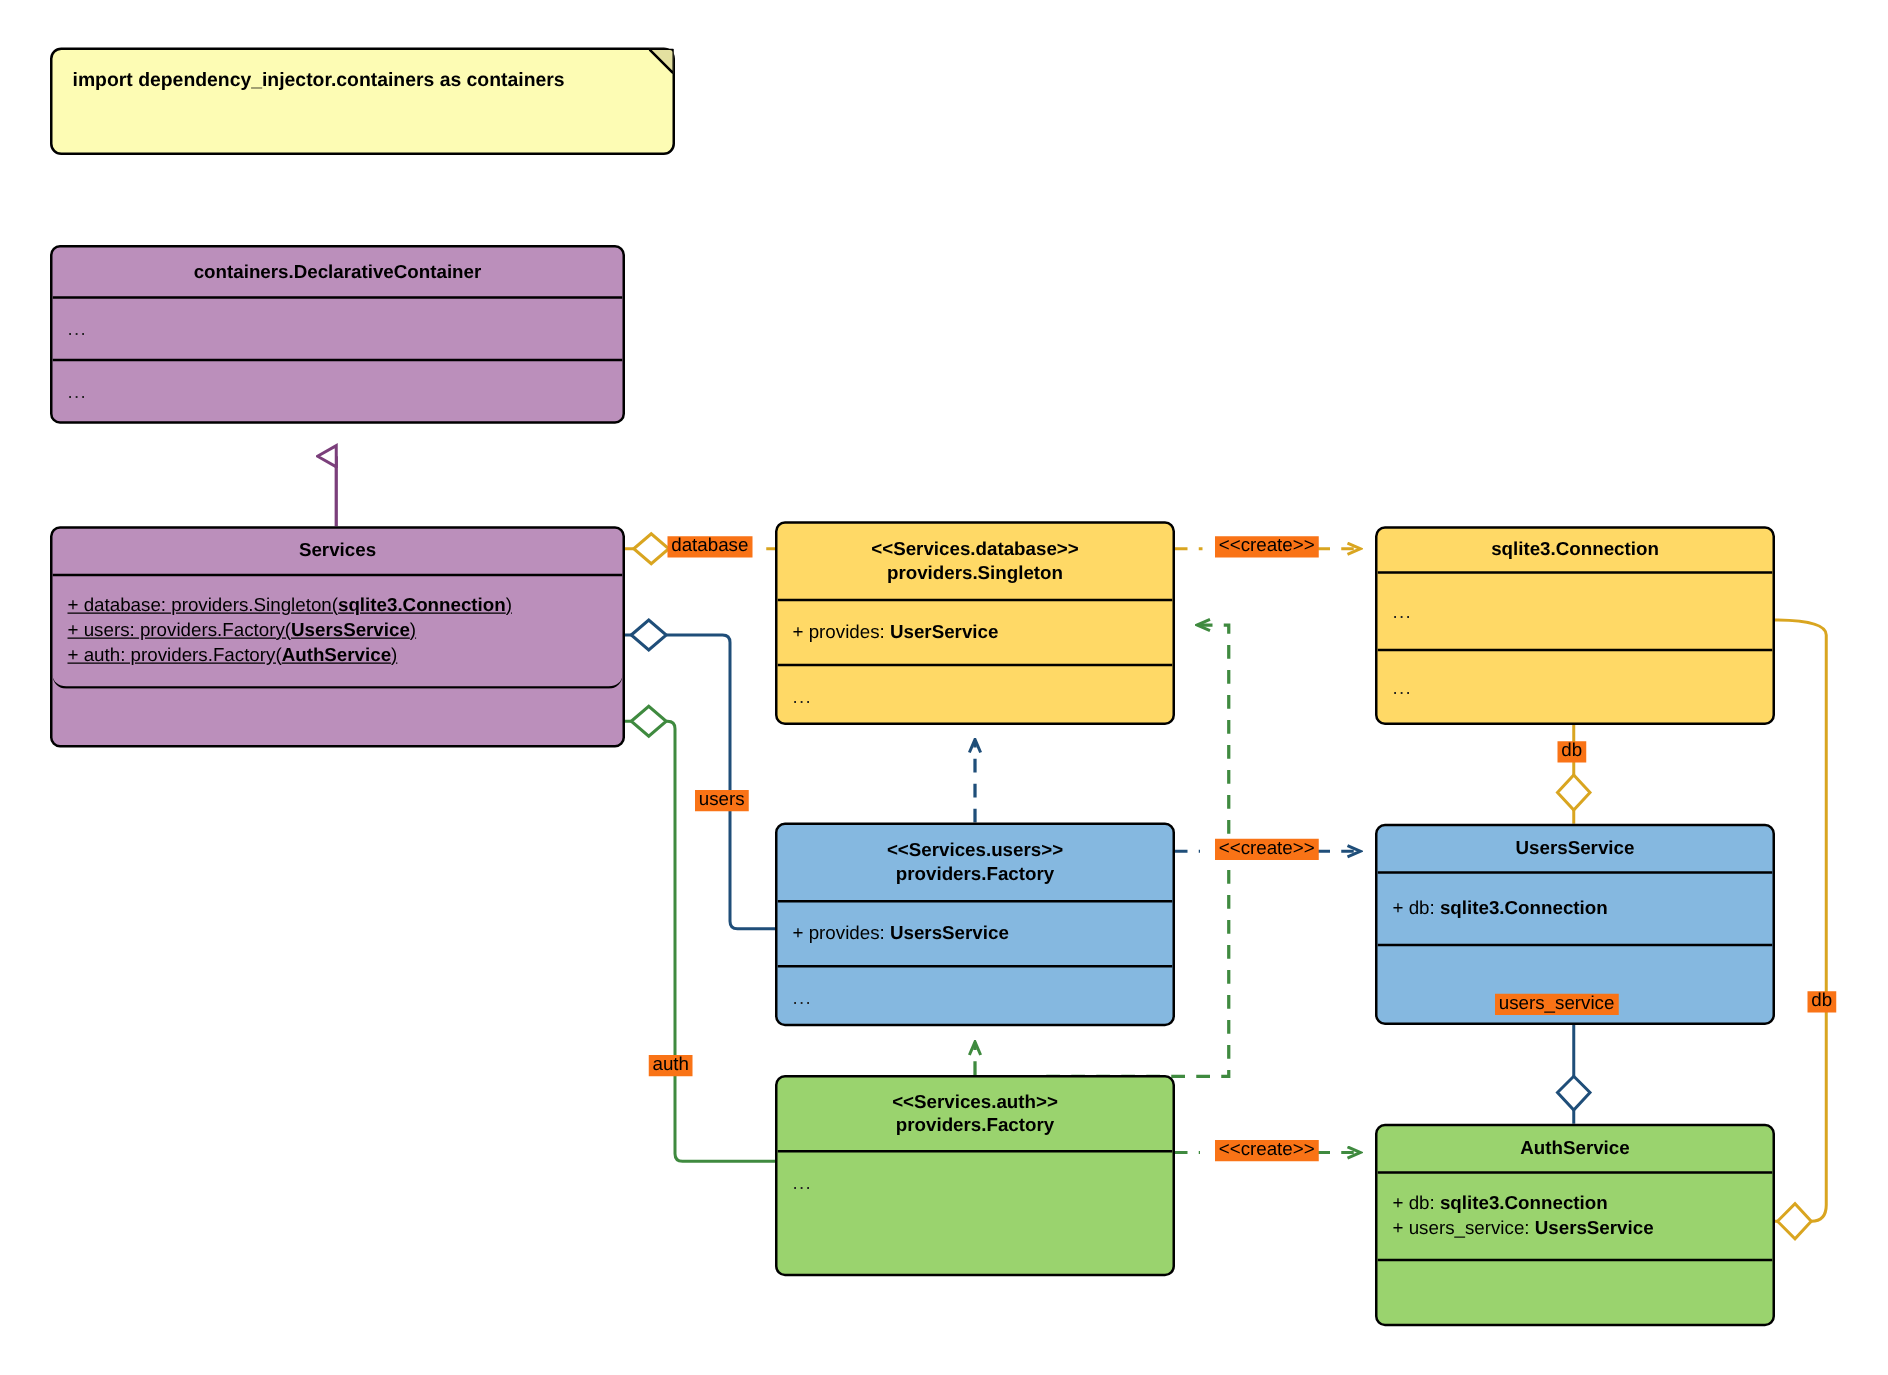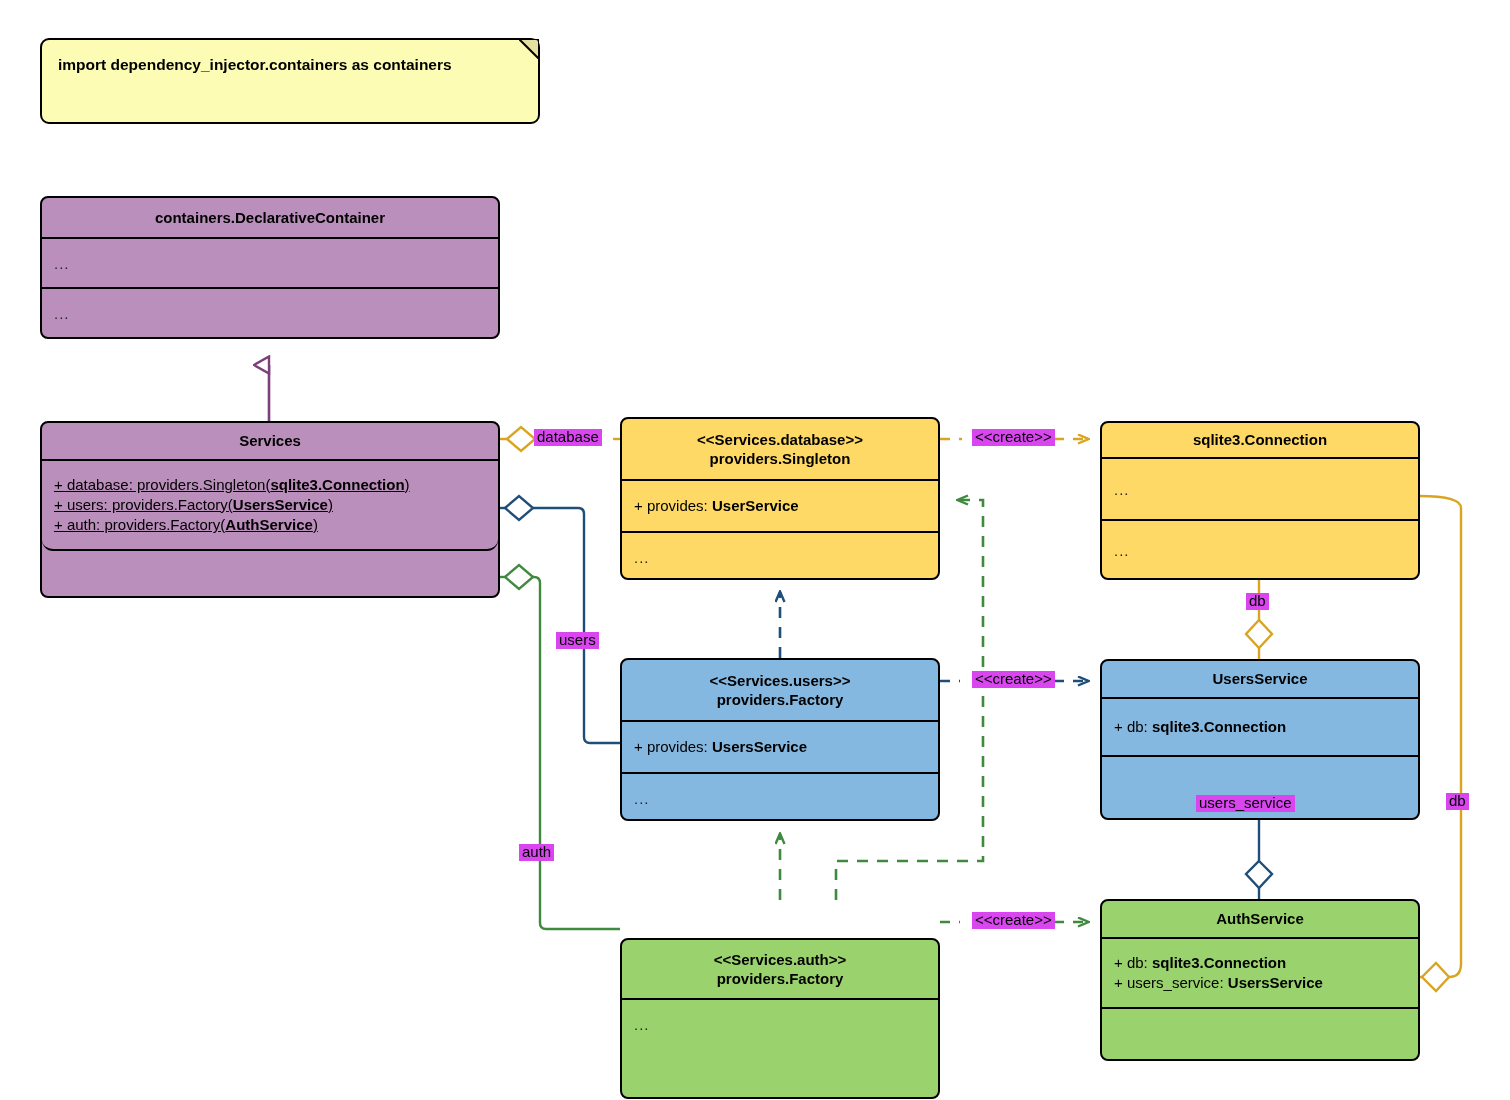--- a/index.html
+++ b/index.html
@@ -30,21 +30,21 @@
   .cls .ellipsis{display:flex;align-items:center;padding:0 12px;font-size:15px;color:#222;
                  letter-spacing:1px;}
 
   
   .purple{background:#bb8fbb;}
   .yellow{background:#ffd966;}
   .blue{background:#85b8e0;}
   .green{background:#9ad36e;}
 
   
-  .elabel{position:absolute;font-size:15px;color:#000;background:#d946ef;
+  .elabel{position:absolute;font-size:15px;color:#000;background:#f97316;
           padding:0 3px;white-space:nowrap;line-height:1.1;}
   .elabel.stereo{font-size:15px;}
 </style>
 </head>
 <body>
 
 <div id="stage">
 
   <svg id="wires" viewBox="0 0 1510 1100" xmlns="http://www.w3.org/2000/svg">
     <defs>
@@ -217,21 +217,21 @@
       <span>UsersService</span>
     </div>
     <div class="sect attrs" style="height:58px;">
       <div class="row">
         <span>+ db: </span><b>sqlite3.Connection</b>
       </div>
     </div>
     <div class="sect" style="height:60px;"></div>
   </div>
 
-  <div class="cls green" style="left:620px;top:938px;width:320px;height:161px;">
+  <div class="cls green" style="left:620px;top:860px;width:320px;height:161px;">
     <div class="sect title" style="height:60px;">
       <span>&lt;&lt;Services.auth&gt;&gt;</span>
       <span>providers.Factory</span>
     </div>
     <div class="sect ellipsis" style="height:49px;">
       <span>...</span>
     </div>
   </div>
 
   <div class="cls green" style="left:1100px;top:899px;width:320px;height:162px;">

